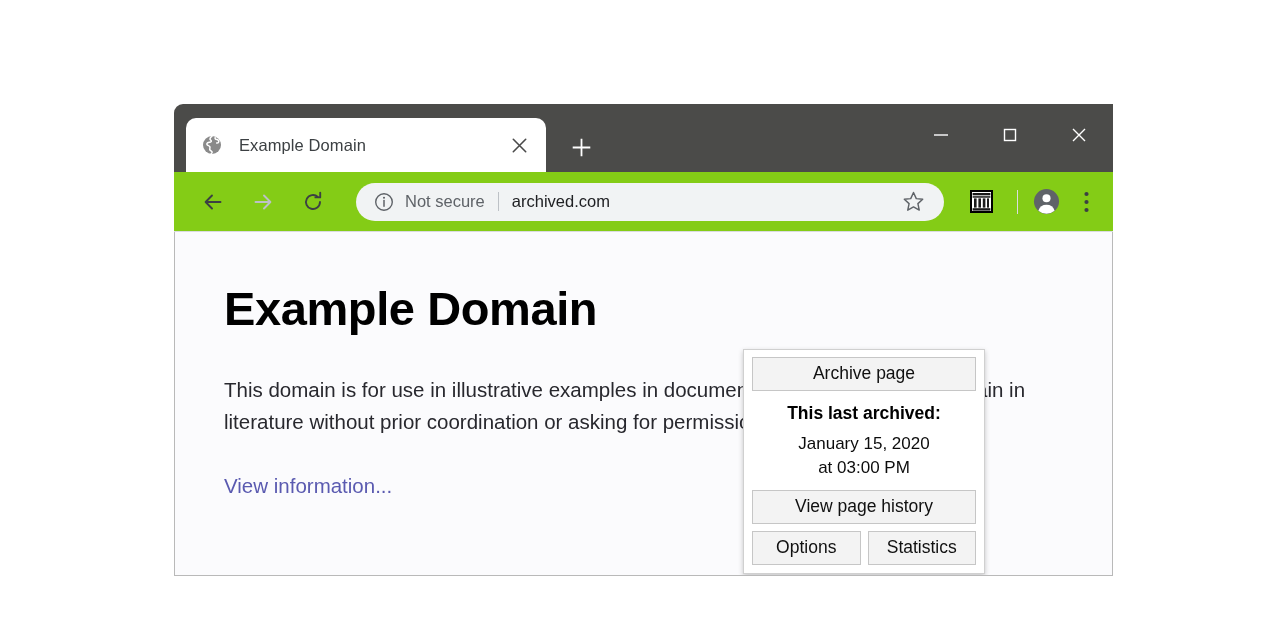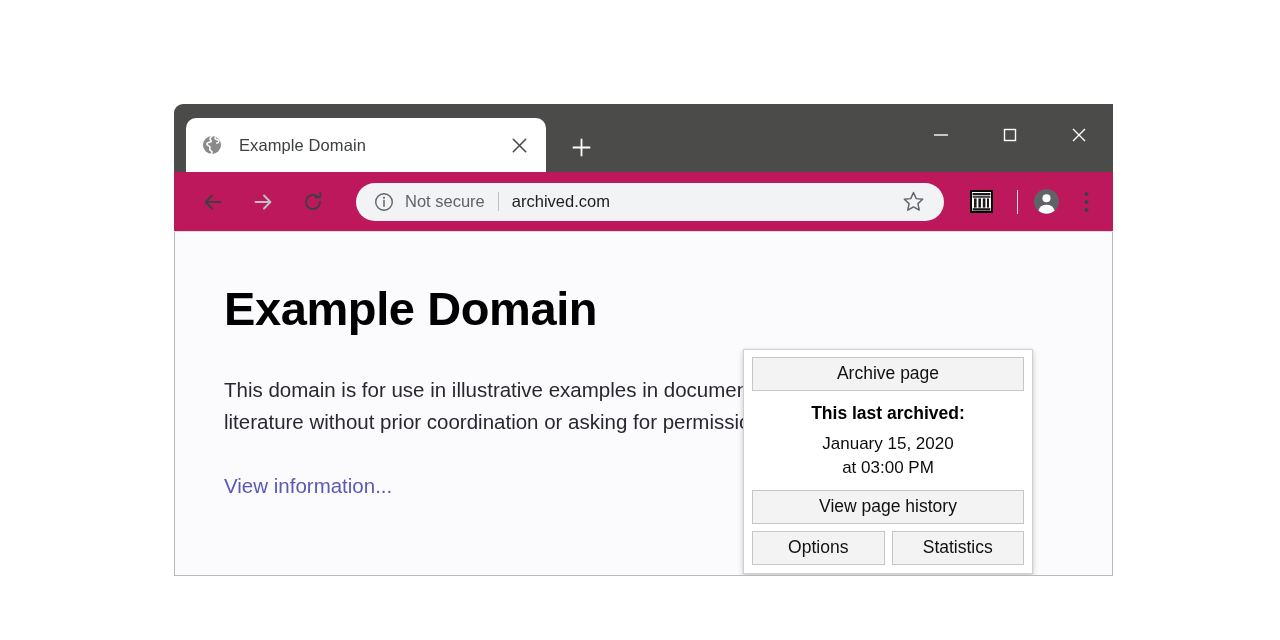--- a/index.html
+++ b/index.html
@@ -107,21 +107,21 @@
     height: 62px;
     display: flex;
     align-items: center;
     justify-content: center;
   }
 
   
   .toolbar {
     position: relative;
     height: 60px;
-    background: #be185d;
+    background: #84cc16;
     display: flex;
     align-items: center;
     padding: 0 12px 0 20px;
     box-sizing: border-box;
     border-bottom: 1px solid #dadce0;
     justify-content: center;
   }
 
   .navbtn {
     width: 38px;
@@ -263,21 +263,21 @@
     color: #5a5ab0;
     text-decoration: none;
     line-height: 1.56;
   }
 
   
   .popup {
     position: absolute;
     left: 568px;
     top: 117px;
-    width: 290px;
+    width: 242px;
     background: #ffffff;
     border: 1px solid #d0d0d0;
     box-shadow: 0 2px 5px rgba(0,0,0,0.22);
     box-sizing: border-box;
     padding: 7px 8px 8px 8px;
     z-index: 40;
   }
 
   .pbtn {
     display: block;

